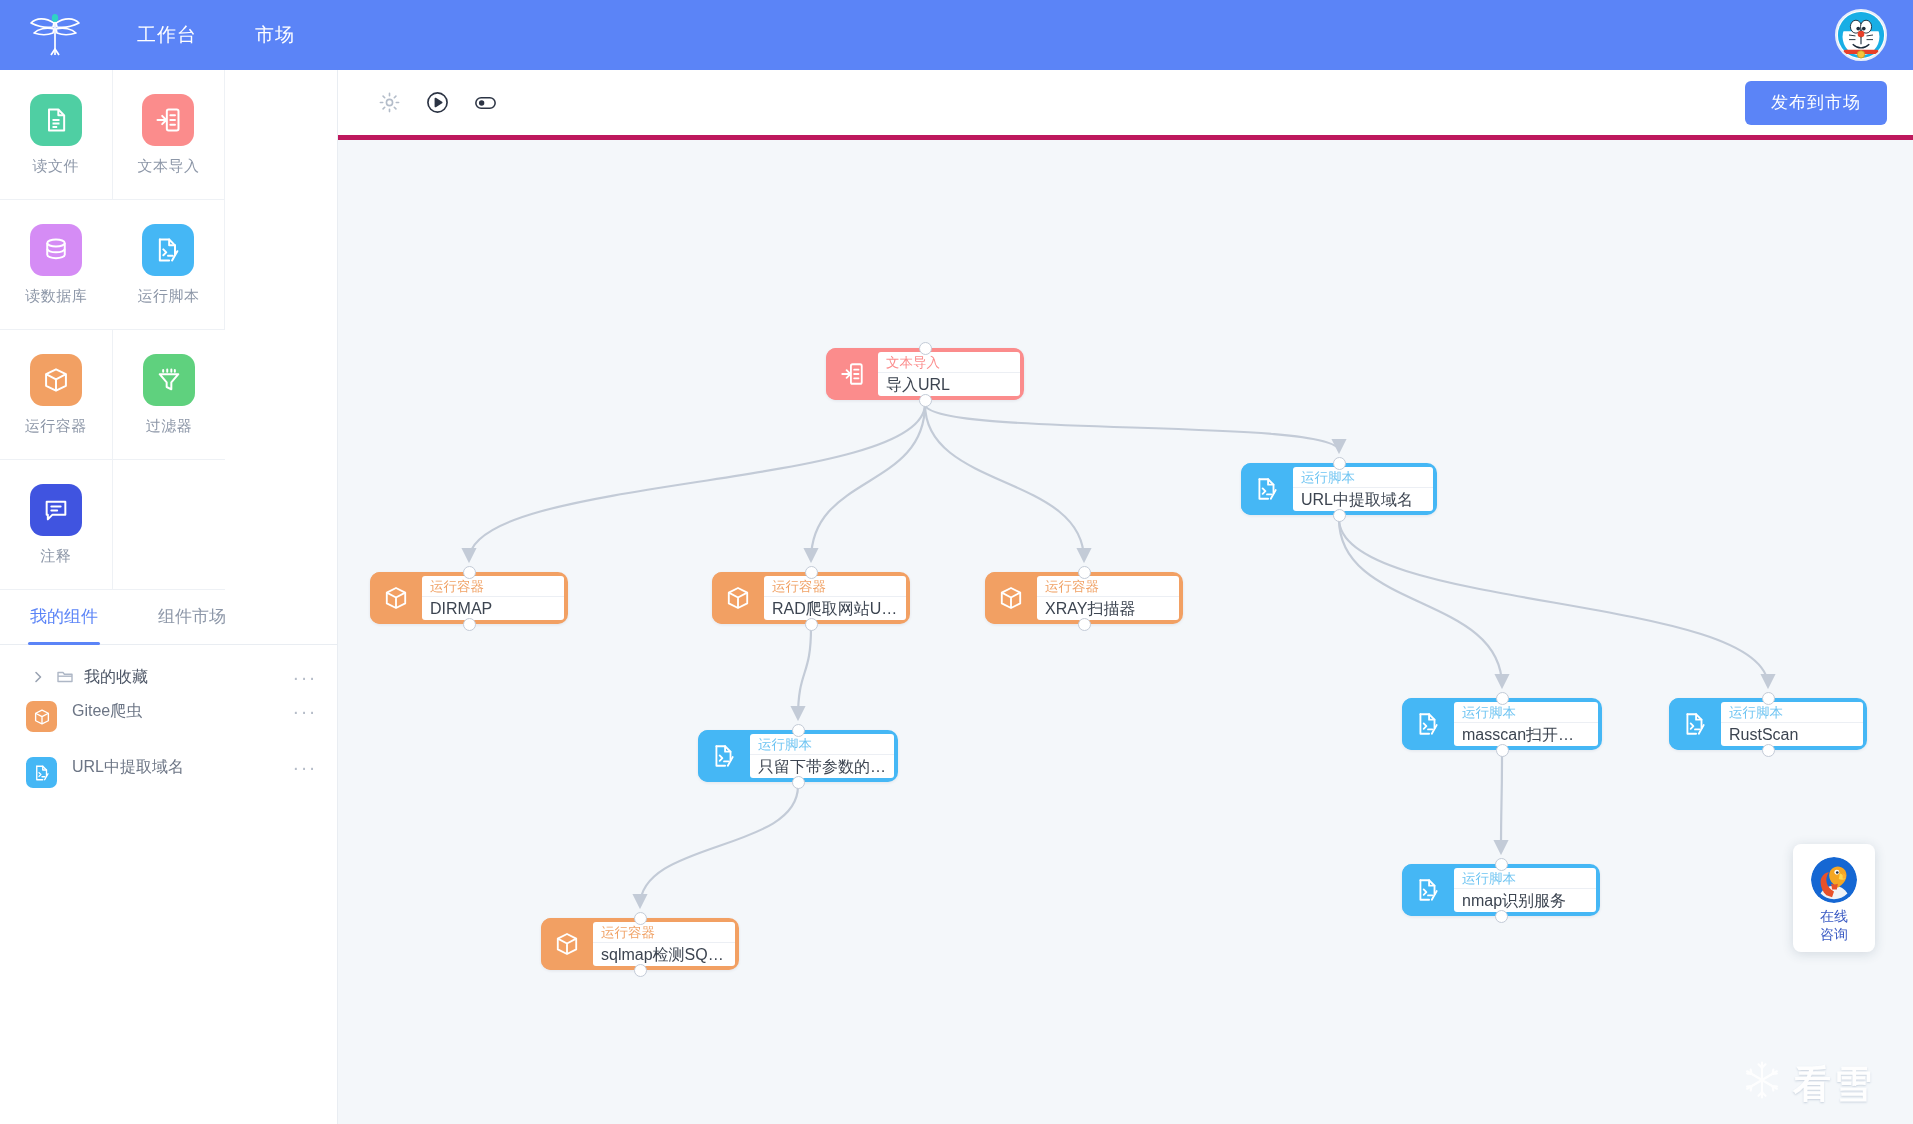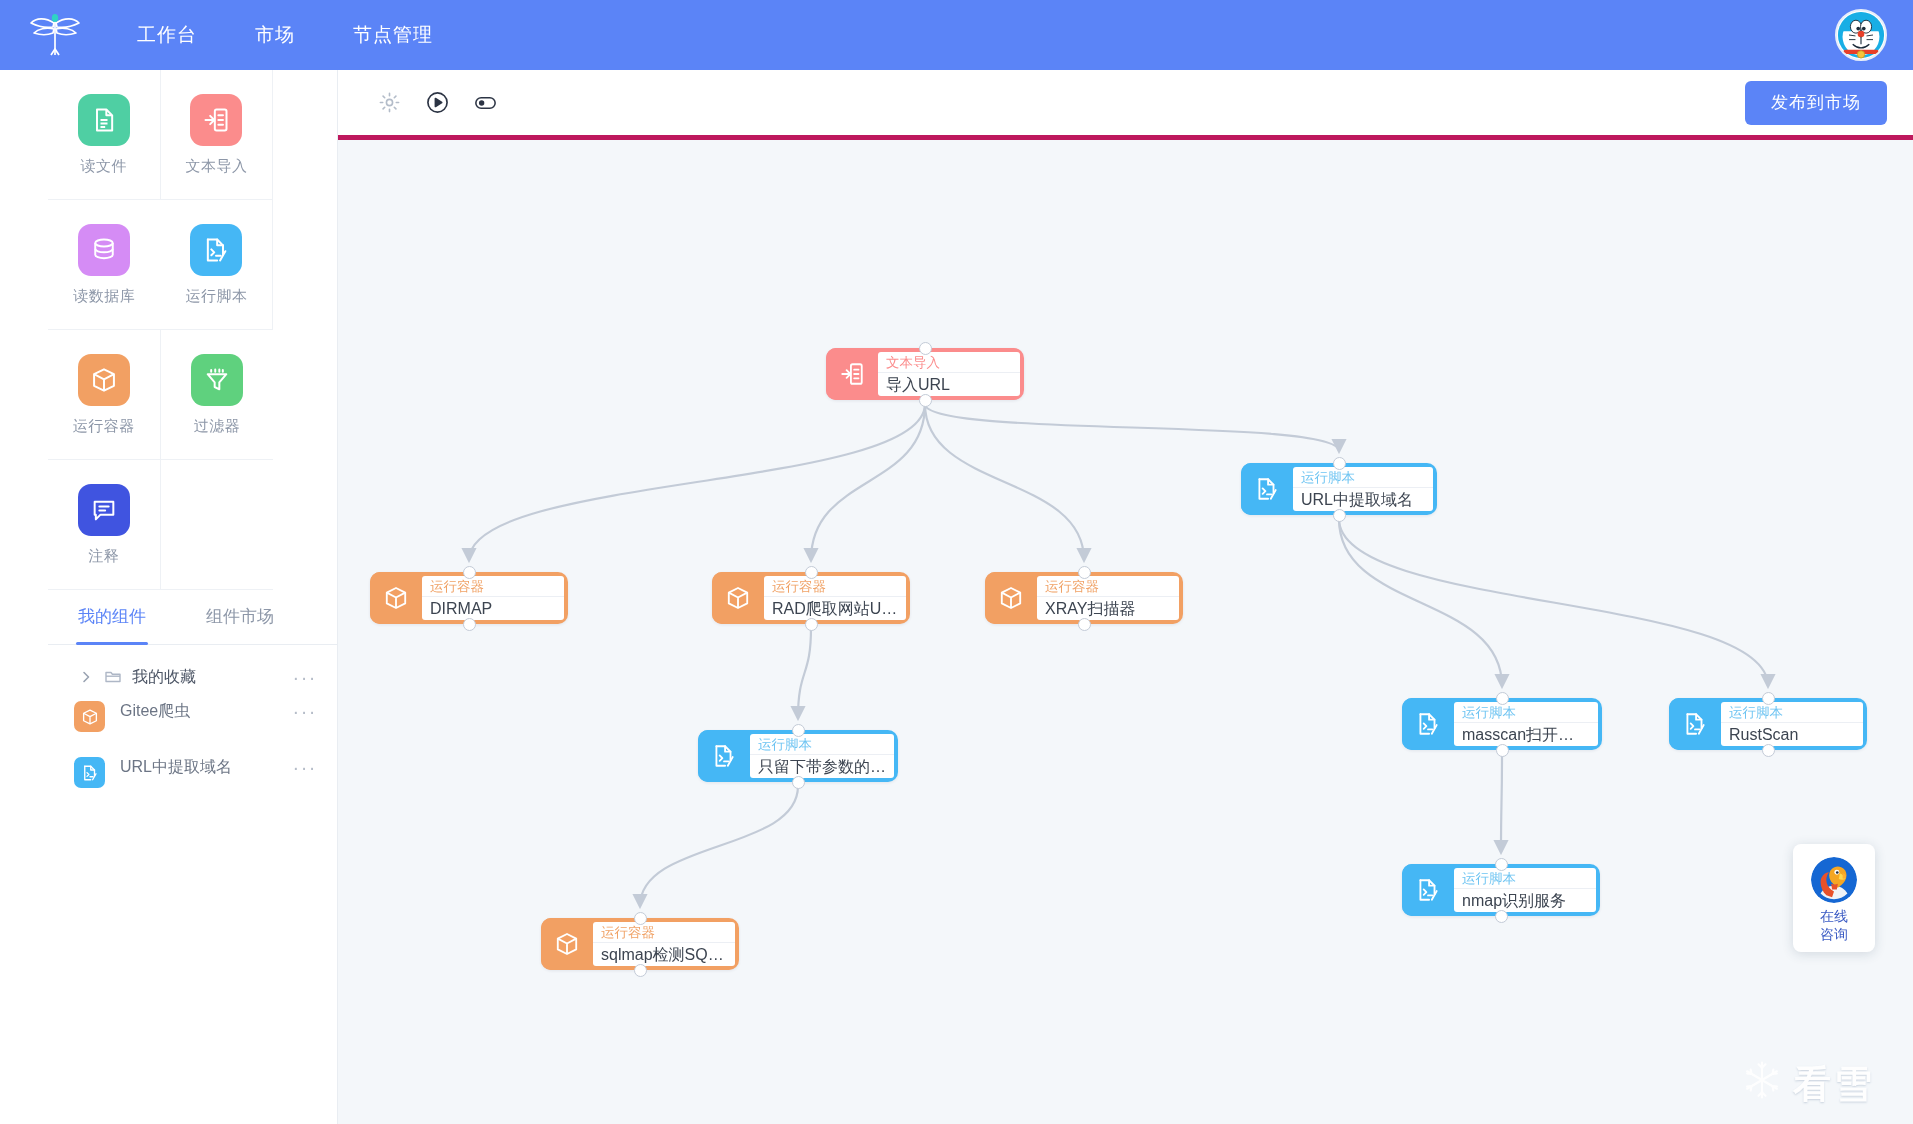--- a/index.html
+++ b/index.html
@@ -32,21 +32,21 @@
   }
   .avatar svg { display: block; width: 100%; height: 100%; }
 
   
   .body-row { flex: 1 1 auto; display: flex; min-height: 0; position: relative; }
 
   
   .sidebar {
     width: 338px; flex: 0 0 338px; background: #ffffff;
     border-right: 1px solid #e9edf2; display: flex; flex-direction: column;
-    position: relative; z-index: 20; padding-left: 48px;
+    position: relative; z-index: 20;
   }
   .palette { display: flex; flex-wrap: wrap; }
   .palette-cell {
     width: 112.66px; height: 130px;
     border-right: 1px solid #eef1f5; border-bottom: 1px solid #eef1f5;
     display: flex; flex-direction: column; align-items: center; justify-content: center;
     cursor: grab; background: #fff;
   }
   .palette-cell.empty { cursor: default; border-right: none; }
   .palette-cell:nth-child(3n) { border-right: none; }
@@ -190,21 +190,20 @@
           <path d="M29 20 C37 18, 45 20, 49 24 C43 26, 35 26, 30 24 Z"></path>
           <path d="M28 12 L28 46"></path>
           <path d="M24 46 L28 40 L32 46"></path>
         </g>
         <ellipse cx="28" cy="9" rx="3.2" ry="4" fill="#2fd3c4"></ellipse>
       </svg>
     </div>
     <div class="nav">
       <div class="nav-item">工作台</div>
       <div class="nav-item">市场</div>
-      <div class="nav-item">节点管理</div>
     </div>
     <div class="avatar">
       <svg viewBox="0 0 52 52">
         <circle cx="26" cy="26" r="25" fill="#18aee5"></circle>
         <circle cx="26" cy="28" r="20" fill="#ffffff"></circle>
         <path d="M6 22 A20 20 0 0 1 46 22 Z" fill="#18aee5"></path>
         <ellipse cx="20.5" cy="17" rx="6" ry="7" fill="#fff" stroke="#1b2b3a" stroke-width="1"></ellipse>
         <ellipse cx="31.5" cy="17" rx="6" ry="7" fill="#fff" stroke="#1b2b3a" stroke-width="1"></ellipse>
         <circle cx="23" cy="19" r="2" fill="#1b2b3a"></circle>
         <circle cx="29" cy="19" r="2" fill="#1b2b3a"></circle>

